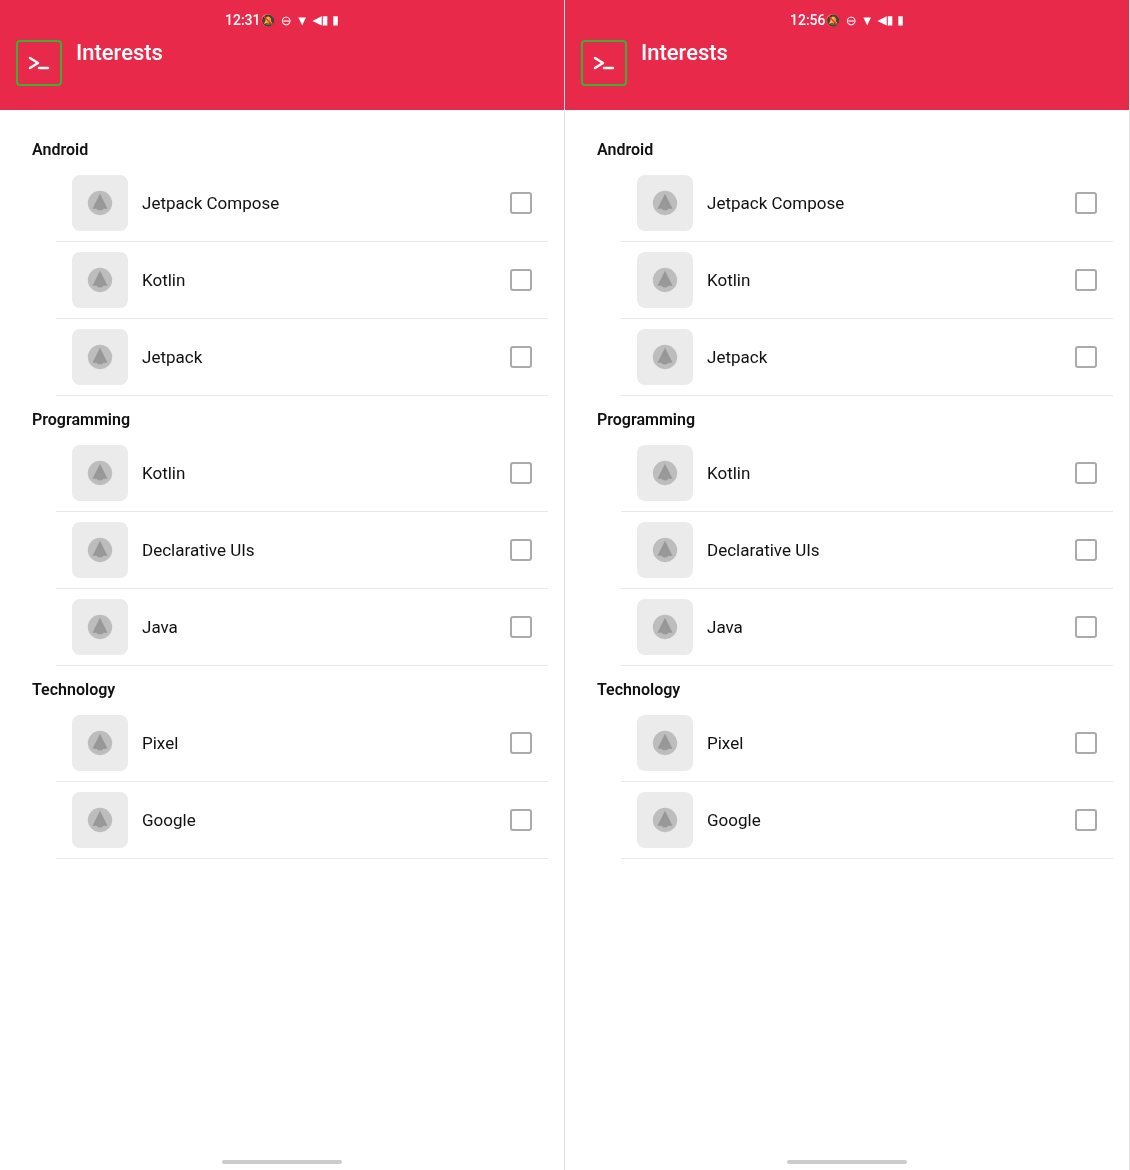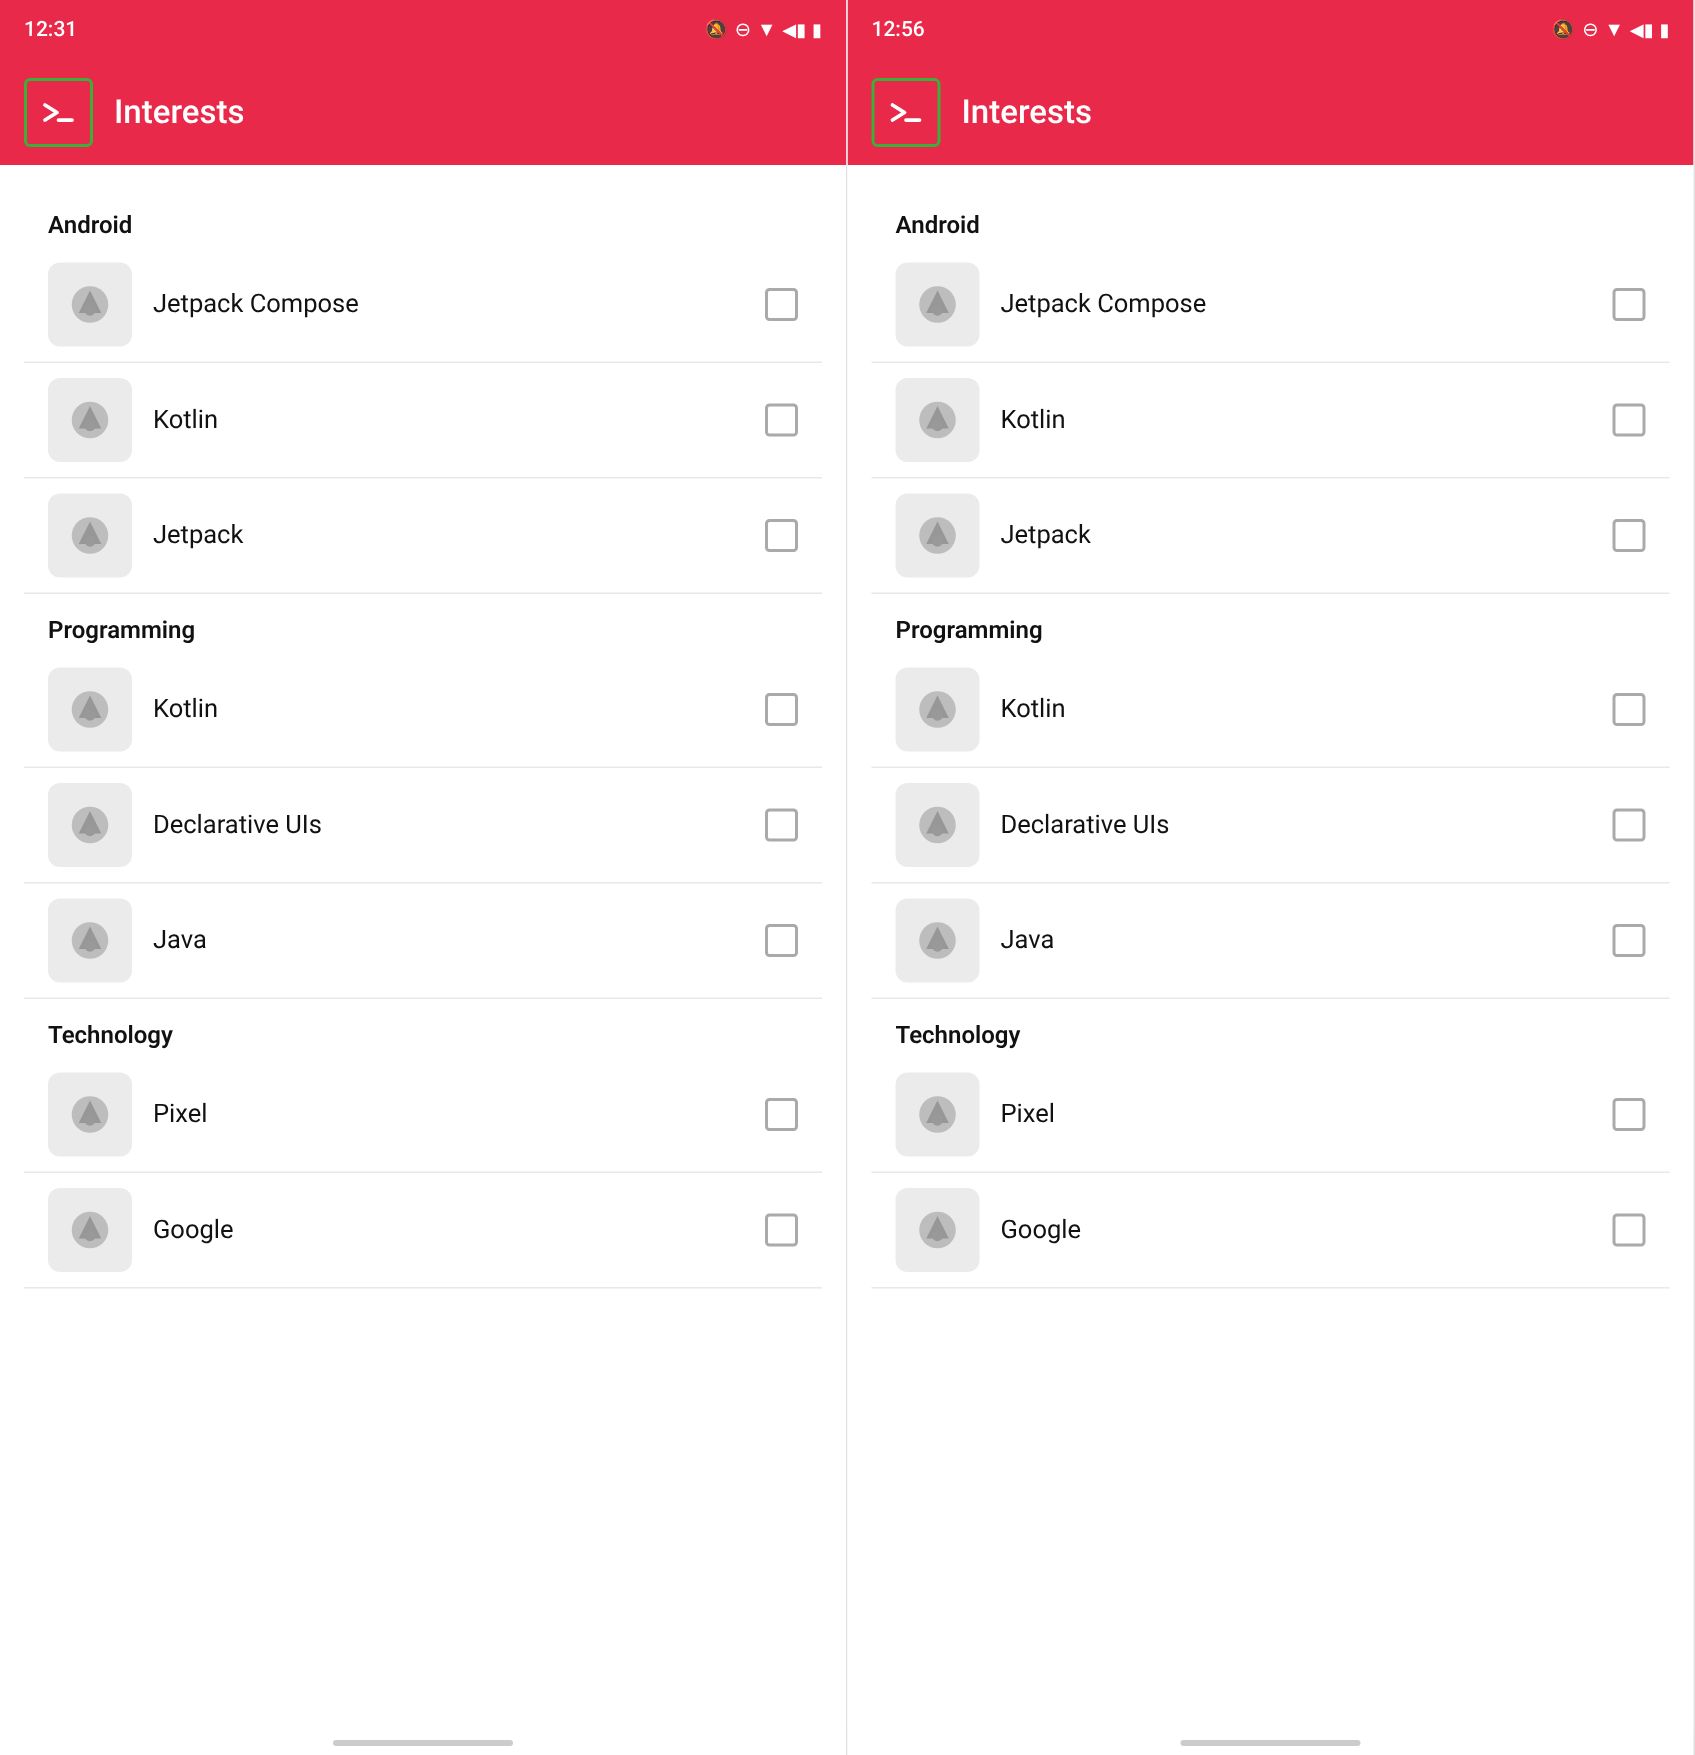--- a/index.html
+++ b/index.html
@@ -22,21 +22,21 @@
       border-right: 1px solid #e0e0e0;
       overflow: hidden;
     }
 
     
     .status-bar {
       background: #e8294a;
       height: 40px;
       display: flex;
       align-items: center;
-      justify-content: space-between;
+      justify-content: center;
       padding: 0 16px;
       flex-shrink: 0;
     }
     .status-time {
       color: #fff;
       font-size: 14px;
       font-weight: 500;
     }
     .status-icons {
       display: flex;
@@ -44,21 +44,21 @@
       gap: 4px;
       color: #fff;
       font-size: 13px;
     }
 
     
     .app-bar {
       background: #e8294a;
       height: 70px;
       display: flex;
-      align-items: center;
+      align-items: flex-start;
       padding: 0 16px;
       gap: 14px;
       flex-shrink: 0;
     }
     .app-icon-box {
       width: 46px;
       height: 46px;
       border: 2.5px solid #3aaf3a;
       border-radius: 4px;
       display: flex;
@@ -91,20 +91,21 @@
       color: #111;
       padding: 14px 16px 6px 16px;
     }
 
     .list-item {
       display: flex;
       align-items: center;
       padding: 10px 16px;
       border-bottom: 1px solid #e8e8e8;
       gap: 14px;
+      margin-left: 40px;
     }
     .item-icon {
       width: 56px;
       height: 56px;
       background: #ebebeb;
       border-radius: 8px;
       display: flex;
       align-items: center;
       justify-content: center;
       flex-shrink: 0;

